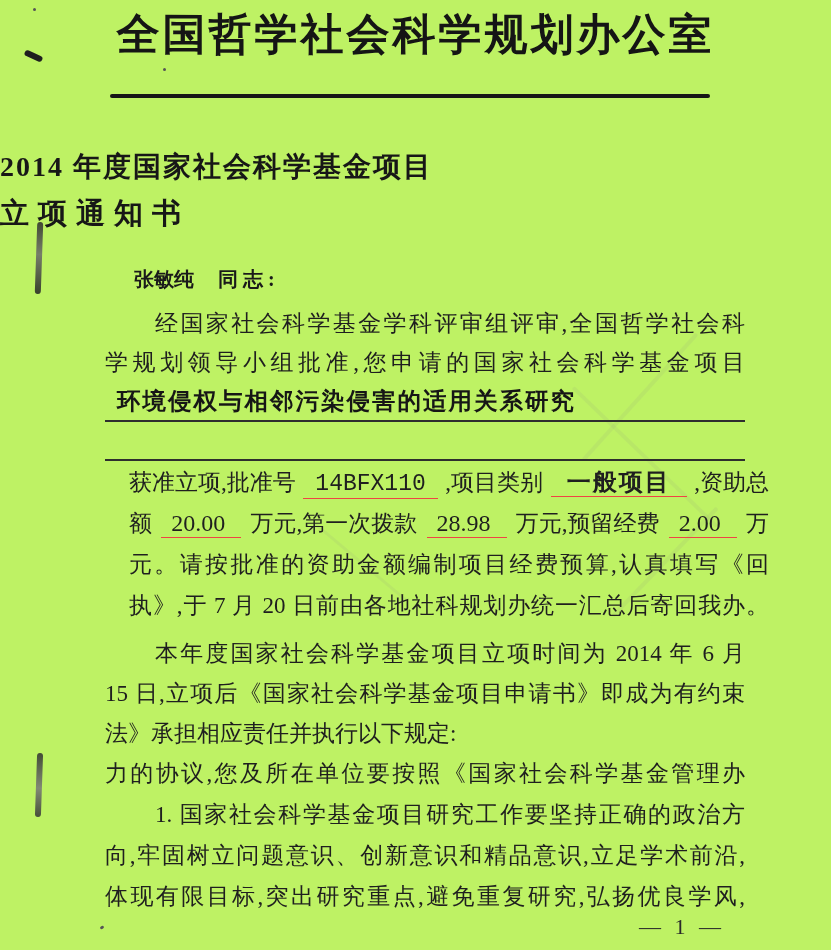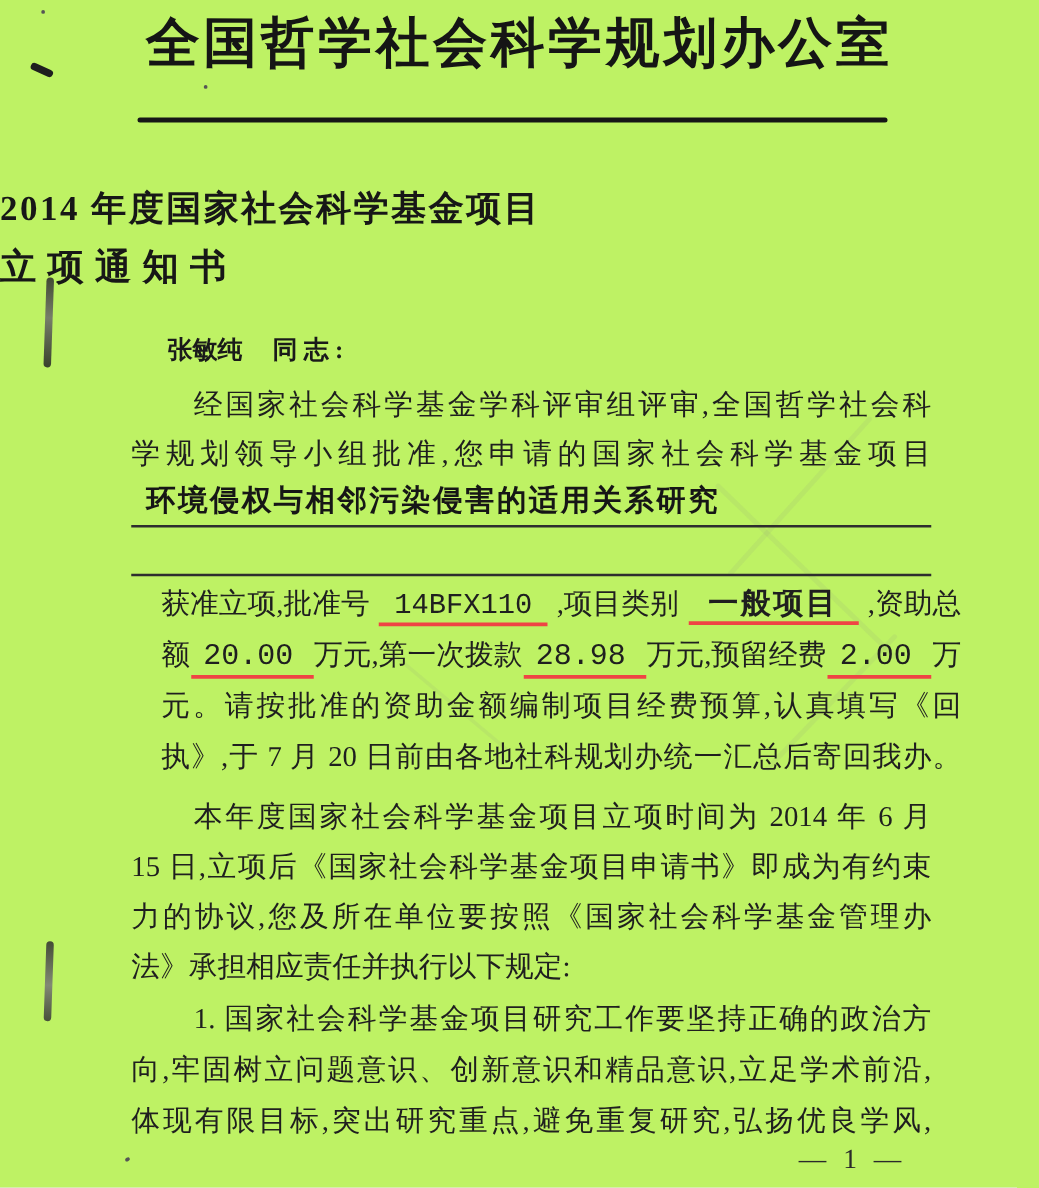--- a/index.html
+++ b/index.html
@@ -61,28 +61,28 @@
   .title-line { top:382px; height:38px; line-height:38px; }
   .ptitle {
     font-weight:bold; font-size:23.5px; letter-spacing:2px;
     padding-left:12px; color:#161616;
   }
   .blank-line { top:421px; height:38px; }
 
   
   .flexline { display:flex; justify-content:space-between; align-items:baseline; }
   .fill {
-    border-bottom:3px solid #ef4444;
+    border-bottom:1px solid #ef4444;
     padding:0 12px 1px 12px;
     line-height:1.1;
     white-space:nowrap;
   }
   .fill.mono { font-family:"Liberation Mono","DejaVu Sans Mono",monospace; font-size:23px; }
   .fill.cat  { font-weight:bold; letter-spacing:2px; font-size:24px; padding:0 16px 1px 16px; }
-  .fill.amt  { font-family:Liberation Mono, monospace; font-size:24px; padding:0 16px 1px 10px; }
+  .fill.amt  { font-family:Liberation Serif, serif; font-size:24px; padding:0 16px 1px 10px; }
 
   .page-number {
     position:absolute; top:914px; right:106px;
     font-size:22px; letter-spacing:4px; color:#2a2a2a;
   }
 
   
   .scan-mark { position:absolute; background:#4a4a4a; }
   .vmark1 { left:36px; top:222px; width:6px; height:72px; border-radius:3px;
             background:linear-gradient(#2b2b2b,#6a6a6a 45%,#222); transform:rotate(2deg); opacity:.85; }
@@ -155,22 +155,22 @@
       <span class="fill amt">2.00</span>
       <span>万</span>
     </div>
     <div class="line stretch">元。请按批准的资助金额编制项目经费预算,认真填写《回</div>
     <div class="line stretch">执》,于 7 月 20 日前由各地社科规划办统一汇总后寄回我办。</div>
   </div>
 
   <div class="body-block p3">
     <div class="line indent stretch">本年度国家社会科学基金项目立项时间为 2014 年 6 月</div>
     <div class="line stretch">15 日,立项后《国家社会科学基金项目申请书》即成为有约束</div>
+    <div class="line">法》承担相应责任并执行以下规定:</div>
     <div class="line stretch">力的协议,您及所在单位要按照《国家社会科学基金管理办</div>
-    <div class="line">法》承担相应责任并执行以下规定:</div>
   </div>
 
   <div class="body-block p4">
     <div class="line indent stretch">1. 国家社会科学基金项目研究工作要坚持正确的政治方</div>
     <div class="line stretch">向,牢固树立问题意识、创新意识和精品意识,立足学术前沿,</div>
     <div class="line stretch">体现有限目标,突出研究重点,避免重复研究,弘扬优良学风,</div>
   </div>
 
   <div class="page-number">— 1 —</div>
 

